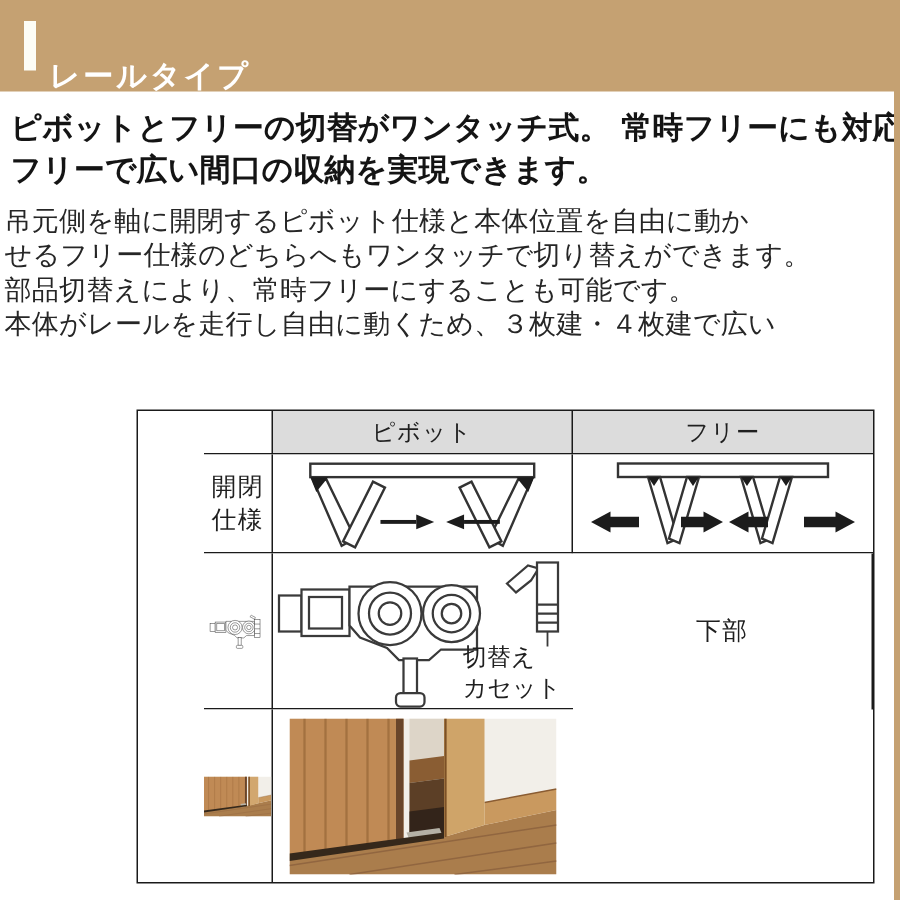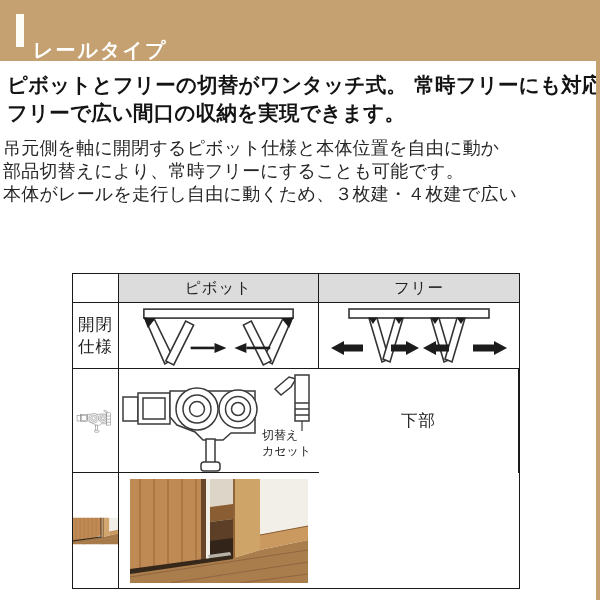--- a/index.html
+++ b/index.html
@@ -7,51 +7,52 @@
          font-family:"DejaVu Sans","Liberation Sans",sans-serif;color:#1f1f1f;}
   .right-strip{position:absolute;right:0;top:0;width:4px;height:600px;background:#c5a172;}
   .header-band{position:absolute;left:0;top:0;width:600px;height:61px;background:#c5a172;
                display:flex;align-items:center;}
   .accent-bar{width:8px;height:33px;background:#fdfdf6;margin-left:16px;flex:0 0 auto;}
   .page-title{color:#ffffff;font-size:20px;font-weight:bold;margin-left:9px;letter-spacing:2px;margin-top:40px;}
   .lede{position:absolute;left:7px;top:71px;width:592px;font-size:20.5px;font-weight:bold;
         color:#141414;line-height:28px;letter-spacing:0.2px;white-space:nowrap;}
   .intro{position:absolute;left:3px;top:136px;width:596px;font-size:18px;color:#262626;
          line-height:23px;letter-spacing:0.2px;white-space:nowrap;}
-  .spec-table{position:absolute;left:72px;top:273px;display:grid;
+  .spec-table{position:absolute;left:91px;top:273px;display:grid;
               grid-template-columns:46px 200px 200px;
               grid-template-rows:29px 66px 104px 115px;
-              border:1.5px solid #1a1a1a;background:#fff;}
+              border:1.5px solid #1a1a1a;background:#fff;padding-left:44px;}
   .cell{position:relative;border-right:1.5px solid #1a1a1a;border-bottom:1.5px solid #1a1a1a;
         display:flex;align-items:center;justify-content:center;overflow:hidden;background:#fff;}
   .col3{border-right:none;}
   .row4{border-bottom:none;}
   .col-head{background:#dcdcdc;font-size:15.5px;color:#1f1f1f;letter-spacing:1px;}
   .row-label{font-size:16.5px;color:#1f1f1f;flex-direction:column;line-height:1.3;letter-spacing:1px;text-align:right;}
-  .cassette-text{position:absolute;right:8px;top:59px;font-size:12px;line-height:1.3;
+  .cassette-text{position:absolute;right:8px;top:59px;font-size:16px;line-height:1.3;
                  color:#1f1f1f;text-align:left;}
   svg{display:block;}
 </style>
 </head>
 <body>
 
 <div class="stage">
 
   <div class="header-band">
     <div class="accent-bar"></div>
     <div class="page-title">レールタイプ</div>
   </div>
 
   <div class="lede">
     <div>ピボットとフリーの切替がワンタッチ式。 常時フリーにも対応。</div>
     <div>フリーで広い間口の収納を実現できます。</div>
   </div>
 
   <div class="intro">
     <div>吊元側を軸に開閉するピボット仕様と本体位置を自由に動か</div>
+    <div>せるフリー仕様のどちらへもワンタッチで切り替えができます。</div>
     <div>部品切替えにより、常時フリーにすることも可能です。</div>
     <div>本体がレールを走行し自由に動くため、３枚建・４枚建で広い</div>
   </div>
 
   <div class="spec-table">
 
     <div class="cell"></div>
     <div class="cell col-head">ピボット</div>
     <div class="cell col-head col3">フリー</div>
 

